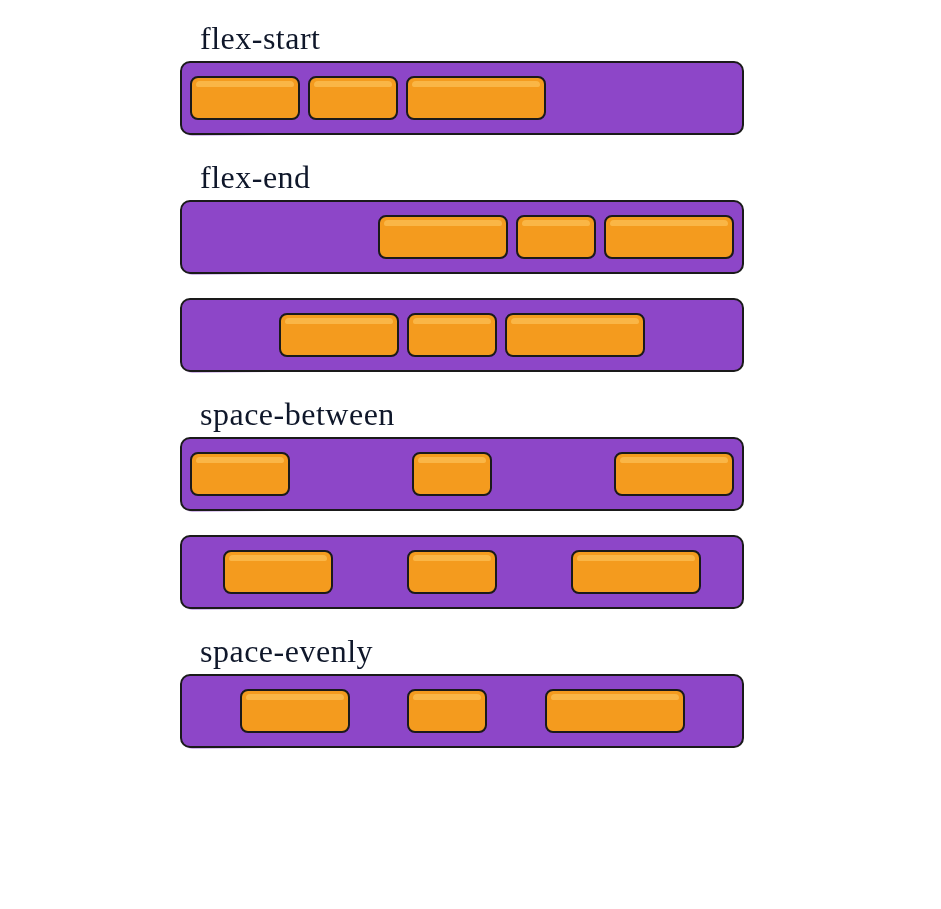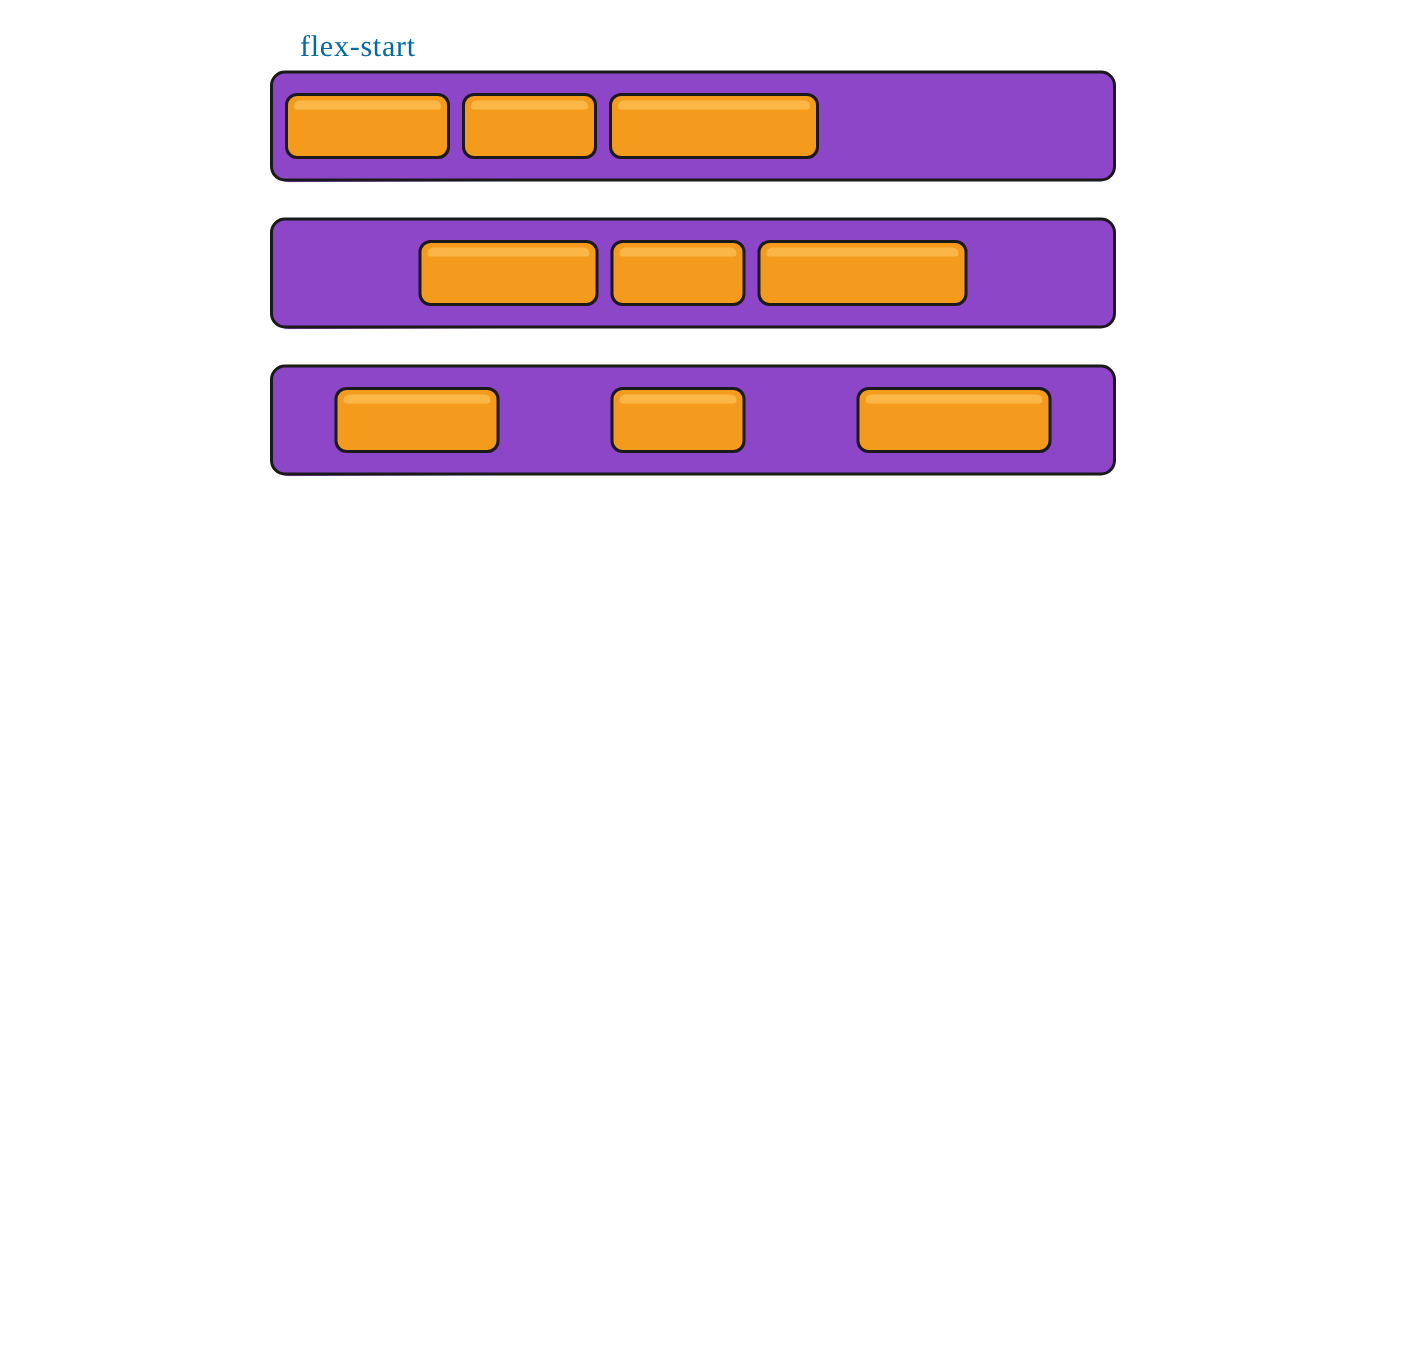--- a/index.html
+++ b/index.html
@@ -11,22 +11,22 @@
   }
   .page {
     padding: 20px 0 0 180px;
     width: 560px;
   }
   .section {
     margin-bottom: 28px;
   }
   .label {
     font-family: "Comic Sans MS", "Segoe Script", "Bradley Hand", cursive;
-    font-size: 20px;
-    color: #0369a1;
+    font-size: 32px;
+    color: #0f172a;
     margin: 0 0 4px 20px;
     letter-spacing: 0.5px;
   }
   .container-wrap {
     position: relative;
     width: 560px;
     height: 70px;
   }
   .shadow {
     position: absolute;
@@ -92,38 +92,71 @@
     <div class="container-wrap">
       <div class="shadow"></div>
       <div class="container jc-flex-start">
         <div class="box" style="width:110px"></div>
         <div class="box" style="width:90px"></div>
         <div class="box" style="width:140px"></div>
       </div>
     </div>
   </div>
 
+  <div class="section">
+    <div class="label">flex-end</div>
+    <div class="container-wrap">
+      <div class="shadow"></div>
+      <div class="container jc-flex-end">
+        <div class="box" style="width:130px"></div>
+        <div class="box" style="width:80px"></div>
+        <div class="box" style="width:130px"></div>
+      </div>
+    </div>
+  </div>
 
   <div class="section">
     <div class="container-wrap">
       <div class="shadow"></div>
       <div class="container jc-center">
         <div class="box" style="width:120px"></div>
         <div class="box" style="width:90px"></div>
         <div class="box" style="width:140px"></div>
       </div>
     </div>
   </div>
 
+  <div class="section">
+    <div class="label">space-between</div>
+    <div class="container-wrap">
+      <div class="shadow"></div>
+      <div class="container jc-space-between">
+        <div class="box" style="width:100px"></div>
+        <div class="box" style="width:80px"></div>
+        <div class="box" style="width:120px"></div>
+      </div>
+    </div>
+  </div>
 
   <div class="section">
     <div class="container-wrap">
       <div class="shadow"></div>
       <div class="container jc-space-around">
         <div class="box" style="width:110px"></div>
         <div class="box" style="width:90px"></div>
         <div class="box" style="width:130px"></div>
       </div>
     </div>
   </div>
 
+  <div class="section">
+    <div class="label">space-evenly</div>
+    <div class="container-wrap">
+      <div class="shadow"></div>
+      <div class="container jc-space-evenly">
+        <div class="box" style="width:110px"></div>
+        <div class="box" style="width:80px"></div>
+        <div class="box" style="width:140px"></div>
+      </div>
+    </div>
+  </div>
 
 </div>
 
 </body></html>

